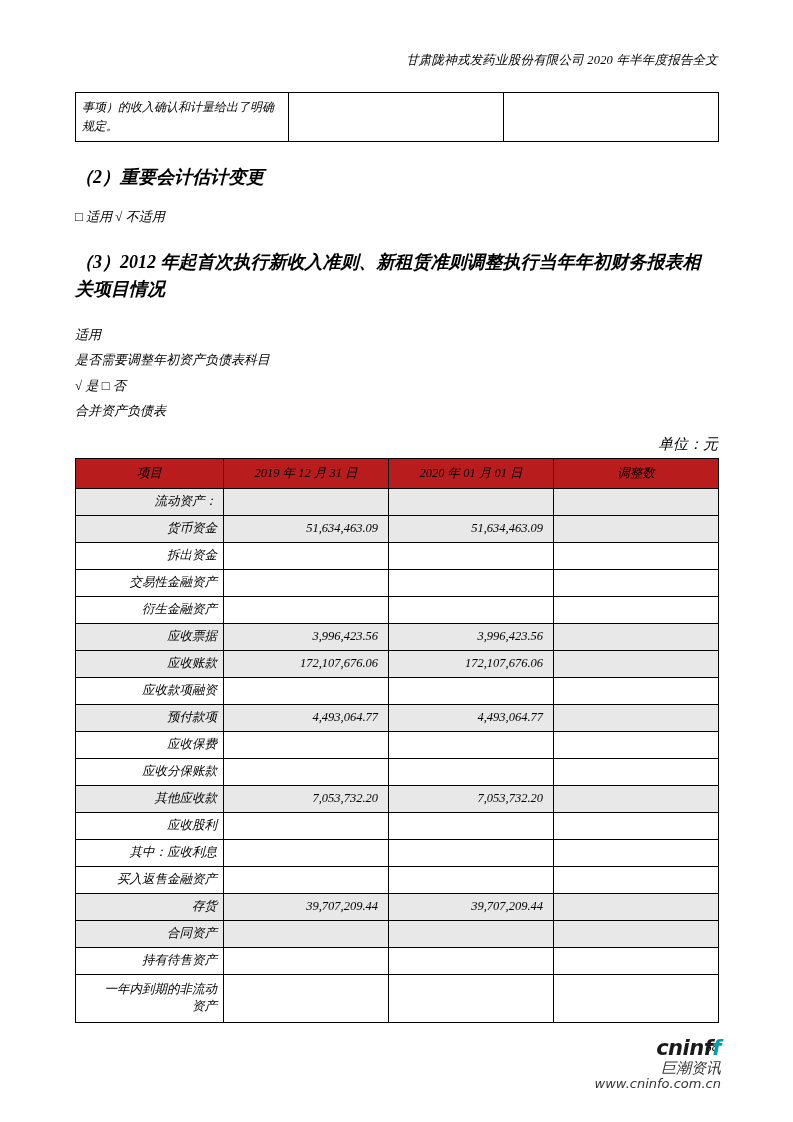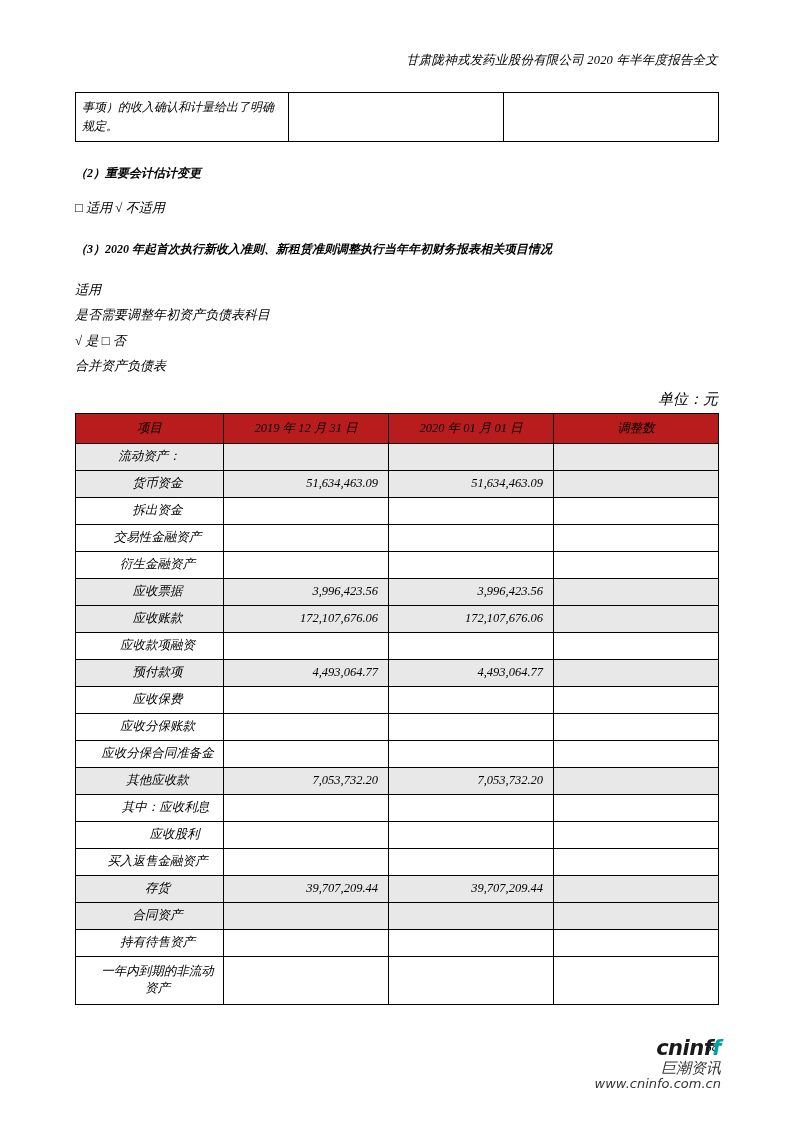--- a/index.html
+++ b/index.html
@@ -53,21 +53,21 @@
   }
   .frag-cell-text {
     line-height: 1.6;
   }
   .para {
     font-size: 13px;
     line-height: 1.5;
     margin: 0;
   }
   .heading {
-    font-size: 12px;
+    font-size: 18px;
     font-weight: bold;
     line-height: 1.5;
   }
   .gap-22 { height: 22px; }
   .gap-16 { height: 16px; }
   .gap-14 { height: 14px; }
   .gap-6  { height: 6px;  }
   .unit-line {
     font-size: 15px;
     text-align: right;
@@ -93,21 +93,21 @@
   }
   .bs-table td {
     height: 27px;
     padding: 4px 6px;
   }
   .col-item { width: 148px; }
   .col-num  { width: 165px; }
   .col-adj  { width: 165px; }
   .shaded { background: #e8e8e8; }
   .cell-label {
-    text-align: center;
+    text-align: right;
   }
   .indent-1 { padding-left: 22px !important; }
   .indent-2 { padding-left: 38px !important; }
   .indent-3 { padding-left: 56px !important; }
   .num {
     text-align: right;
     padding-right: 10px !important;
   }
   .tall { height: 48px; }
   .page-number {
@@ -169,21 +169,21 @@
     <div class="gap-22"></div>
 
     <div class="heading">（2）重要会计估计变更</div>
 
     <div class="gap-16"></div>
 
     <div class="para checkbox-line">□ 适用 √ 不适用</div>
 
     <div class="gap-22"></div>
 
-    <div class="heading">（3）2020 年起首次执行新收入准则、新租赁准则调整执行当年年初财务报表相关项目情况</div>
+    <div class="heading">（3）2012 年起首次执行新收入准则、新租赁准则调整执行当年年初财务报表相关项目情况</div>
 
     <div class="gap-22"></div>
 
     <div class="para">适用</div>
 
     <div class="gap-6"></div>
 
     <div class="para">是否需要调整年初资产负债表科目</div>
 
     <div class="gap-6"></div>
@@ -274,39 +274,33 @@
             <td class="num"></td>
             <td class="num"></td>
           </tr>
           <tr>
             <td class="cell-label indent-1">应收分保账款</td>
             <td class="num"></td>
             <td class="num"></td>
             <td class="num"></td>
           </tr>
           <tr>
-            <td class="cell-label indent-1">应收分保合同准备金</td>
-            <td class="num"></td>
-            <td class="num"></td>
-            <td class="num"></td>
-          </tr>
-          <tr>
             <td class="cell-label shaded indent-1">其他应收款</td>
             <td class="num shaded">7,053,732.20</td>
             <td class="num shaded">7,053,732.20</td>
             <td class="num shaded"></td>
           </tr>
           <tr>
+            <td class="cell-label indent-3">应收股利</td>
+            <td class="num"></td>
+            <td class="num"></td>
+            <td class="num"></td>
+          </tr>
+          <tr>
             <td class="cell-label indent-2">其中：应收利息</td>
-            <td class="num"></td>
-            <td class="num"></td>
-            <td class="num"></td>
-          </tr>
-          <tr>
-            <td class="cell-label indent-3">应收股利</td>
             <td class="num"></td>
             <td class="num"></td>
             <td class="num"></td>
           </tr>
           <tr>
             <td class="cell-label indent-1">买入返售金融资产</td>
             <td class="num"></td>
             <td class="num"></td>
             <td class="num"></td>
           </tr>

